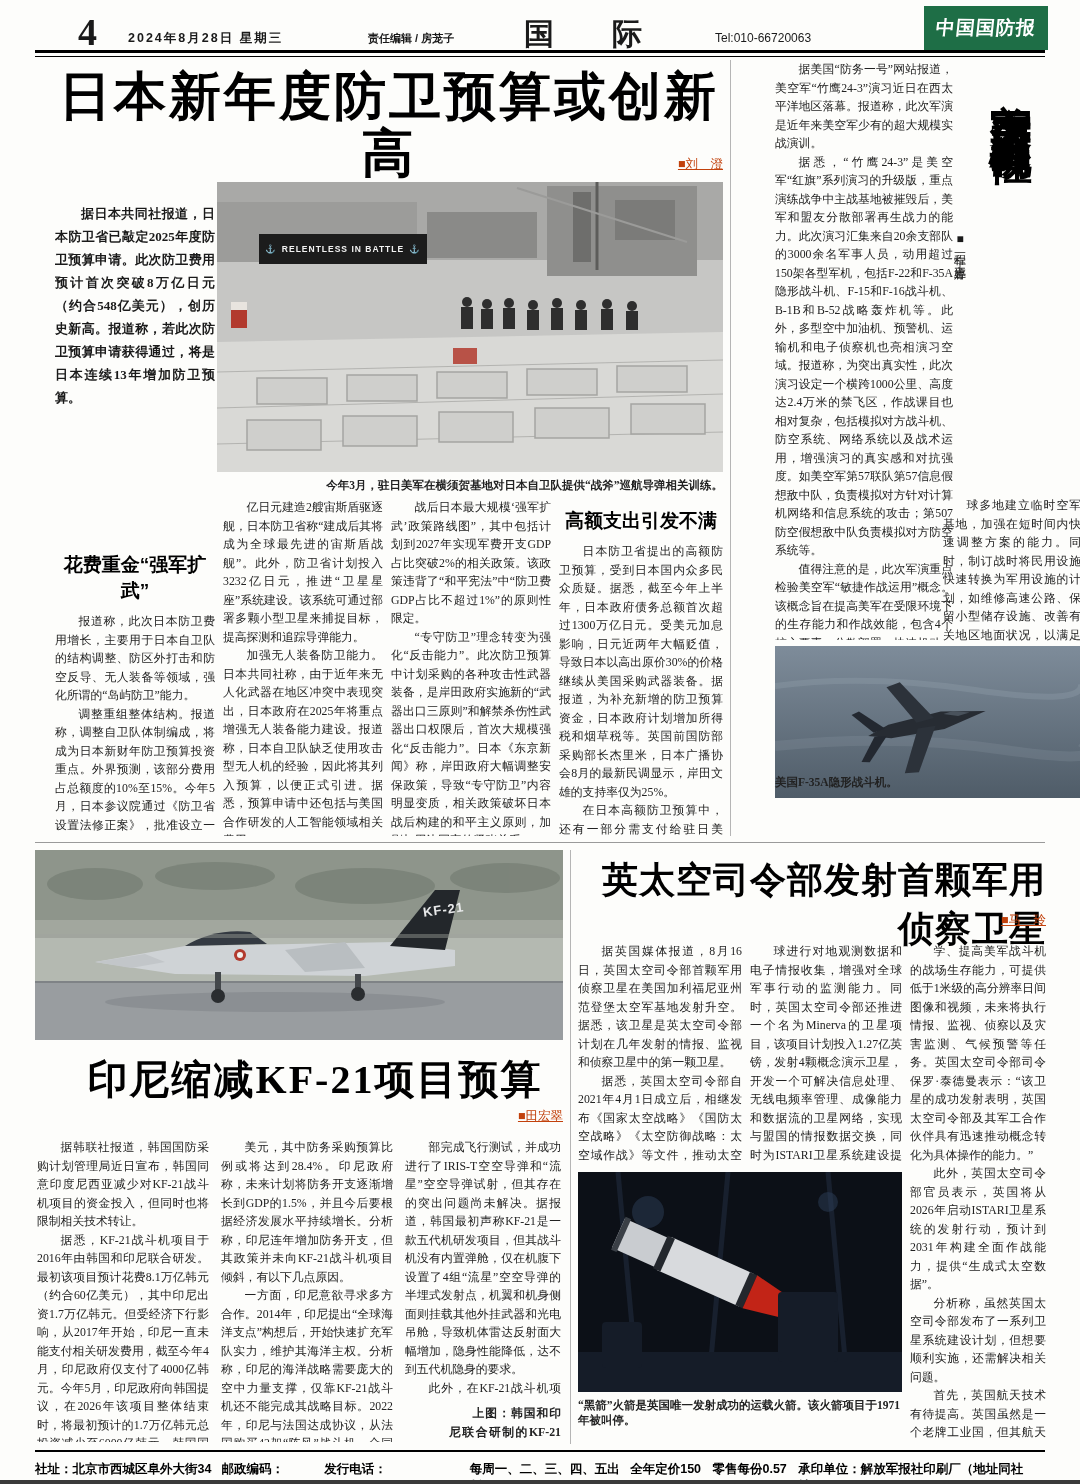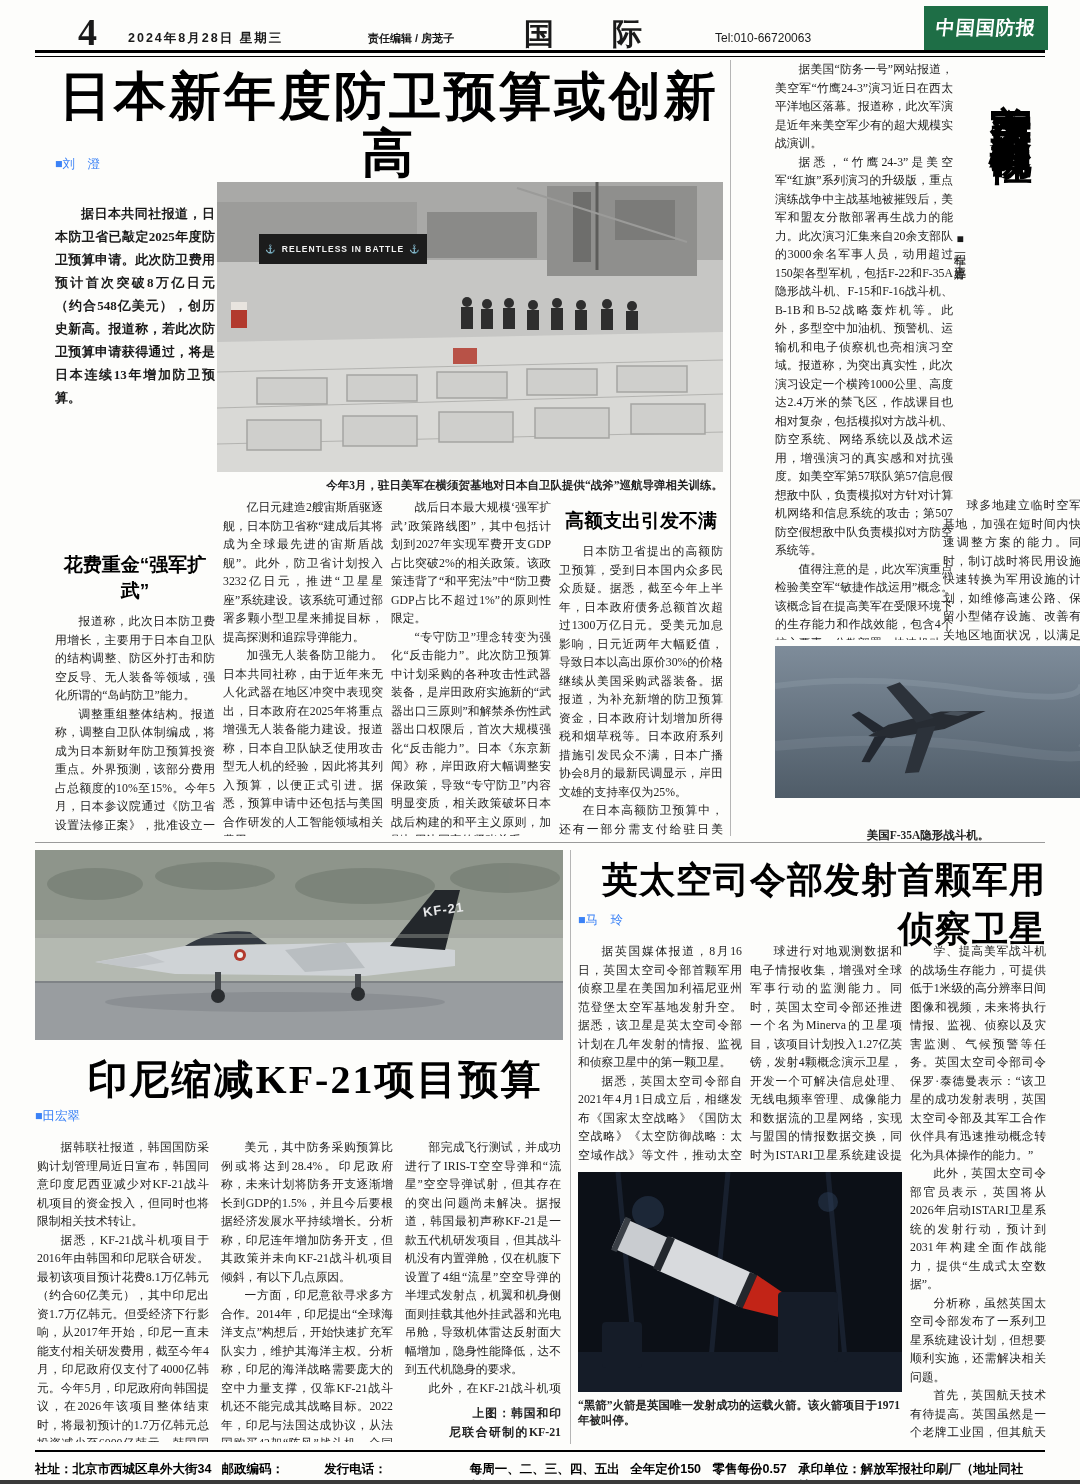--- a/index.html
+++ b/index.html
@@ -16,21 +16,21 @@
             border:2px solid #15563600;display:flex;align-items:center;justify-content:center;}
   .masthead span{color:#fff;font:700 19px "Liberation Serif",serif;transform:skewX(-6deg);letter-spacing:1px;}
   .rule1{position:absolute;left:35px;top:50px;width:1010px;border-top:3px solid #000;}
   .rule2{position:absolute;left:35px;top:56px;width:1010px;border-top:1px solid #000;}
   
   .col{position:absolute;overflow:hidden;text-align:justify;
        font:11.8px/18.5px "Liberation Serif",serif;color:#222;}
   .col p{margin:0;text-indent:2em;}
   .subhead{font:900 19px "Liberation Sans",sans-serif;text-align:center;text-indent:0 !important;
            margin:10px 0 8px 0;color:#000;}
-  .byline{position:absolute;text-align:left;font:12.5px "Liberation Serif",serif;color:#3b82f6;}
+  .byline{position:absolute;text-align:right;font:12.5px "Liberation Serif",serif;color:#c2410c;text-decoration:underline;}
   .caption{position:absolute;font:700 11.5px "Liberation Serif",serif;color:#222;}
   
   .a1{position:absolute;left:55px;top:60px;width:668px;height:776px;}
   .a1 .headline{position:absolute;left:0;top:8px;width:668px;text-align:center;
                 font:900 52px/1.1 "Liberation Sans",sans-serif;letter-spacing:3px;color:#000;}
   .a1 .intro{position:absolute;left:0;top:142px;width:160px;height:250px;overflow:hidden;
              font:700 13px/23px "Liberation Serif",serif;text-align:justify;}
   .a1 .intro p{margin:0;text-indent:2em;}
   .photo1{position:absolute;left:162px;top:122px;width:506px;height:290px;background:#c9c9c9;overflow:hidden;}
   .photo1 .banner{position:absolute;left:42px;top:52px;width:168px;height:30px;background:#1c1c1c;color:#f2f2f2;
@@ -163,21 +163,21 @@
     </div>
 
     <div class="col" style="left:336px;top:438px;width:160px;height:338px;">
       <p>战后日本最大规模‘强军扩武’政策路线图”，其中包括计划到2027年实现军费开支GDP占比突破2%的相关政策。该政策违背了“和平宪法”中“防卫费GDP占比不超过1%”的原则性限定。</p>
       <p>“专守防卫”理念转变为强化“反击能力”。此次防卫预算中计划采购的各种攻击性武器装备，是岸田政府实施新的“武器出口三原则”和解禁杀伤性武器出口权限后，首次大规模强化“反击能力”。日本《东京新闻》称，岸田政府大幅调整安保政策，导致“专守防卫”内容明显变质，相关政策破坏日本战后构建的和平主义原则，加剧与周边国家的紧张关系。</p>
 
     </div>
 
     <div class="col" style="left:504px;top:438px;width:164px;height:338px;">
       <div class="subhead" style="margin-top:10px;">高额支出引发不满</div>
-      <p>日本防卫省提出的高额防卫预算，受到日本国内众多民众质疑。据悉，截至今年上半年，日本政府债务总额首次超过1300万亿日元。受美元加息影响，日元近两年大幅贬值，导致日本以高出原价30%的价格继续从美国采购武器装备。据报道，为补充新增的防卫预算资金，日本政府计划增加所得税和烟草税等。日本政府系列措施引发民众不满，日本广播协会8月的最新民调显示，岸田文雄的支持率仅为25%。</p>
+      <p>日本防卫省提出的高额防卫预算，受到日本国内众多民众质疑。据悉，截至今年上半年，日本政府债务总额首次超过1300万亿日元。受美元加息影响，日元近两年大幅贬值，导致日本以高出原价30%的价格继续从美国采购武器装备。据报道，为补充新增的防卫预算资金，日本政府计划增加所得税和烟草税等。英国前国防部采购部长杰里米，日本广播协会8月的最新民调显示，岸田文雄的支持率仅为25%。</p>
       <p>在日本高额防卫预算中，还有一部分需支付给驻日美军。据悉，2022年1月，美国和日本签署新的驻日美军费用分摊协定，约定日本从2022年4月起的5年内，分摊驻日美军经费大约1.055万亿日元。相比之下，日本自卫队的薪资待遇只有驻日美军的一半，且自卫队除参加救灾和日常训练，还需参加各种军事演习，导致招募人员数量持续走低。据统计，近几年日本自卫队新兵招募完成率基本在80%左右，严重影响自卫队建设计划。</p>
     </div>
   </div>
 
   <div class="vline1"></div>
 
   <div class="a2">
     <div class="col" style="left:0;top:0;width:178px;height:580px;">
       <p>据美国“防务一号”网站报道，美空军“竹鹰24-3”演习近日在西太平洋地区落幕。报道称，此次军演是近年来美空军少有的超大规模实战演训。</p>
       <p>据悉，“竹鹰24-3”是美空军“红旗”系列演习的升级版，重点演练战争中主战基地被摧毁后，美军和盟友分散部署再生战力的能力。此次演习汇集来自20余支部队的3000余名军事人员，动用超过150架各型军机，包括F-22和F-35A隐形战斗机、F-15和F-16战斗机、B-1B和B-52战略轰炸机等。此外，多型空中加油机、预警机、运输机和电子侦察机也亮相演习空域。报道称，为突出真实性，此次演习设定一个横跨1000公里、高度达2.4万米的禁飞区，作战课目也相对复杂，包括模拟对方战斗机、防空系统、网络系统以及战术运用，增强演习的真实感和对抗强度。如美空军第57联队第57信息假想敌中队，负责模拟对方针对计算机网络和信息系统的攻击；第507防空假想敌中队负责模拟对方防空系统等。</p>
@@ -204,21 +204,21 @@
         <g transform="translate(150,78) rotate(-12)">
           <polygon points="62,0 18,-9 -36,-7 -58,0 -36,7 18,9" fill="#272c33"></polygon>
           <polygon points="10,-4 -16,-46 -30,-44 -8,-3" fill="#2c323a"></polygon>
           <polygon points="10,4 -16,46 -30,44 -8,3" fill="#2c323a"></polygon>
           <polygon points="-40,-4 -62,-26 -70,-24 -52,-2" fill="#232830"></polygon>
           <polygon points="-40,4 -62,26 -70,24 -52,2" fill="#232830"></polygon>
           <polygon points="46,-2 30,-7 20,-6 34,-1" fill="#49525c"></polygon>
         </g>
       </svg>
     </div>
-    <div class="caption" style="left:0;top:768px;width:306px;text-align:center;">美国F-35A隐形战斗机。</div>
+    <div class="caption" style="left:0;top:715px;width:306px;text-align:left;">美国F-35A隐形战斗机。</div>
   </div>
 
   <div class="hmid"></div>
 
   <div class="a3">
     <div class="photo3">
       <svg width="528" height="190" viewBox="0 0 528 190">
         <rect width="528" height="190" fill="#b4b9b1"></rect>
         <rect width="528" height="70" fill="#8e958b"></rect>
         <g fill="#717a6f" opacity="0.6">

